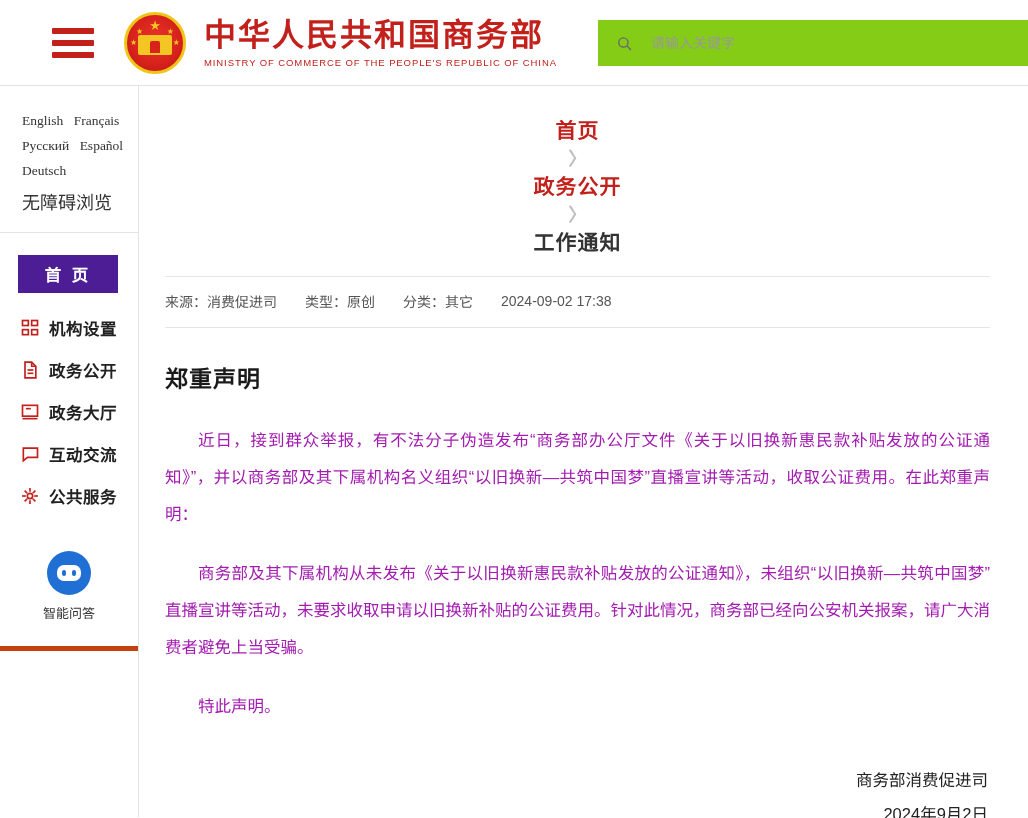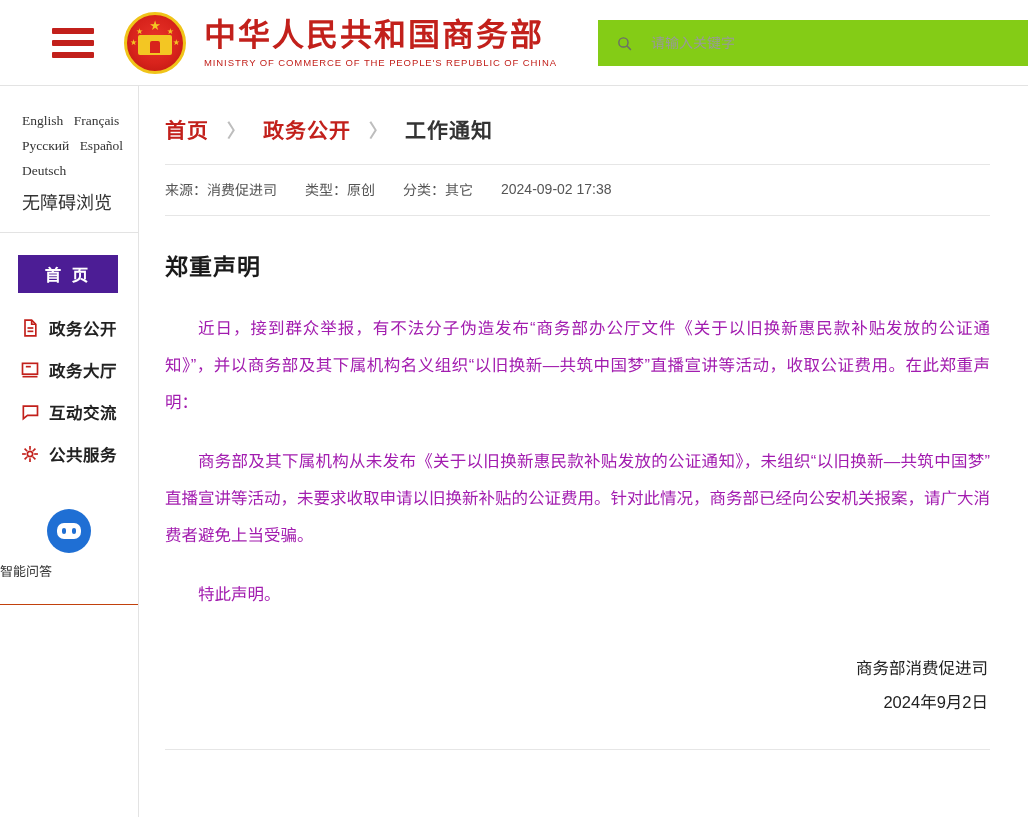--- a/index.html
+++ b/index.html
@@ -163,22 +163,22 @@
   .nav-item .lbl {
     margin-left: 9px;
     font-size: 16.5px;
     font-weight: bold;
     color: #222;
     letter-spacing: 0.5px;
   }
 
   .assistant {
     margin-top: 34px;
-    text-align: left;
-    border-bottom: 1px solid #c2410c;
+    text-align: center;
+    border-bottom: 5px solid #c2410c;
     padding-bottom: 24px;
   }
   .assistant .bubble {
     width: 44px; height: 44px;
     margin: 0 auto 8px;
     border-radius: 50%;
     background: #1f6fd4;
     display: flex; align-items: center; justify-content: center;
     cursor: pointer;
   }
@@ -199,20 +199,21 @@
   .assistant .bubble .face:before { left: 5px; }
   .assistant .bubble .face:after  { right: 5px; }
   .assistant .txt { font-size: 13px; color: #333; }
 
   
   .main { flex: 1; padding: 0 38px 0 26px; }
 
   .breadcrumb {
     display: flex; align-items: center;
     padding: 28px 0 20px 0;
+    flex-direction: column;
   }
   .crumb {
     font-size: 21px;
     font-weight: bold;
     color: #c2201b;
     cursor: pointer;
     letter-spacing: 1px;
   }
   .crumb.dark { color: #333; }
   .crumb-sep {
@@ -315,20 +316,29 @@
       <div class="lang-row">
         <span>Deutsch</span>
       </div>
       <div class="lang-accessible">无障碍浏览</div>
     </div>
 
     <div class="nav">
 
       <div class="nav-home">首 页</div>
 
+      <div class="nav-item">
+        <svg class="ico" viewBox="0 0 24 24" fill="none" stroke="#c2201b" stroke-width="2">
+          <rect x="3" y="3" width="7" height="6"></rect>
+          <rect x="14" y="3" width="7" height="6"></rect>
+          <rect x="3" y="14" width="7" height="6"></rect>
+          <rect x="14" y="14" width="7" height="6"></rect>
+        </svg>
+        <span class="lbl">机构设置</span>
+      </div>
 
 
       <div class="nav-item">
         <svg class="ico" viewBox="0 0 24 24" fill="none" stroke="#c2201b" stroke-width="2">
           <path d="M6 2.5h8l5 5v14H6z"></path>
           <path d="M14 2.5v5h5"></path>
           <line x1="9" y1="12" x2="16" y2="12"></line>
           <line x1="9" y1="16" x2="16" y2="16"></line>
         </svg>
         <span class="lbl">政务公开</span>

